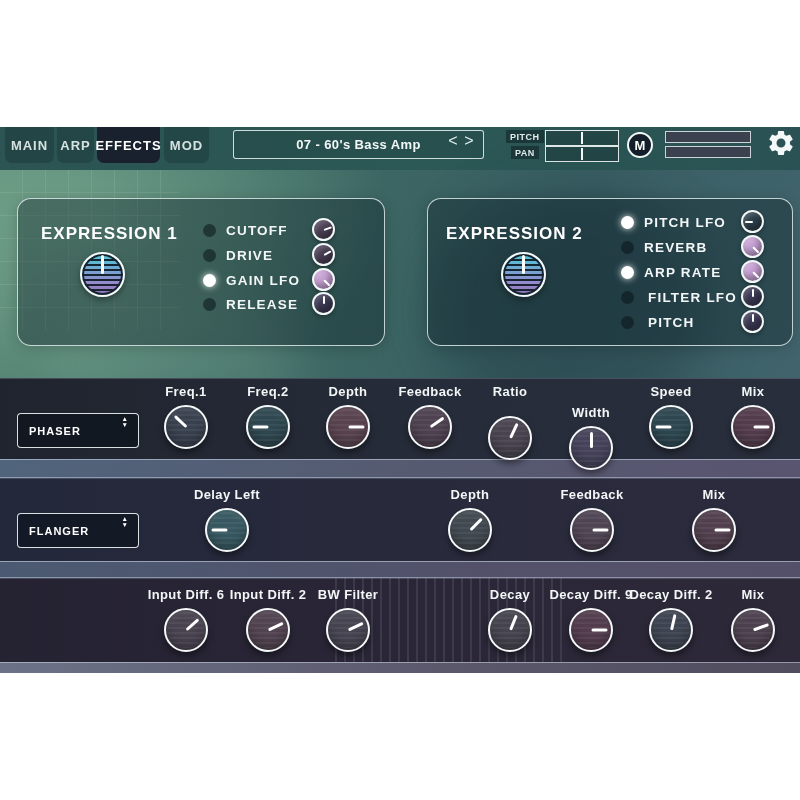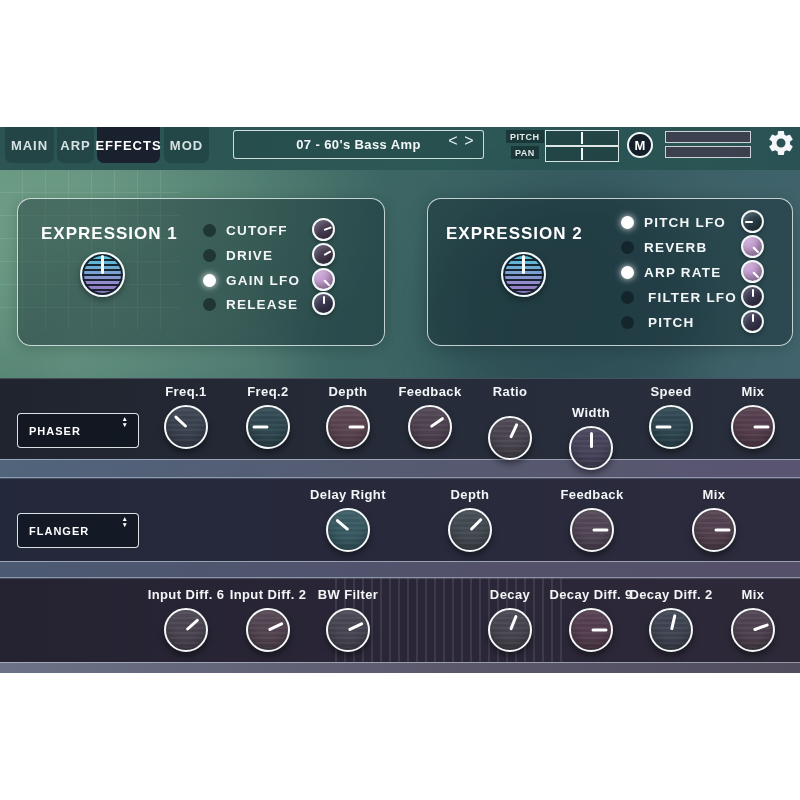--- a/index.html
+++ b/index.html
@@ -293,24 +293,24 @@
           <div class="ptr" style="transform: rotate(-90deg);"></div>
         </div>
   </div>
   <div class="kn" style="left:693px;top:257px;">
     <div class="klabel">Mix</div>
     <div class="kcirc" style="--kc: #533c4c;">
           <div class="ptr" style="transform: rotate(90deg);"></div>
         </div>
   </div>
 
-  <div class="kn" style="left:288px;top:360px;">
-    <div class="klabel">Delay Right</div>
+  <div class="kn" style="left:167px;top:360px;">
+    <div class="klabel">Delay Left</div>
     <div class="kcirc" style="--kc: #375861;">
-          <div class="ptr" style="transform: rotate(-50deg);"></div>
+          <div class="ptr" style="transform: rotate(-90deg);"></div>
         </div>
   </div>
   <div class="kn" style="left:410px;top:360px;">
     <div class="klabel">Depth</div>
     <div class="kcirc" style="--kc: #41484f;">
           <div class="ptr" style="transform: rotate(45deg);"></div>
         </div>
   </div>
   <div class="kn" style="left:532px;top:360px;">
     <div class="klabel">Feedback</div>

